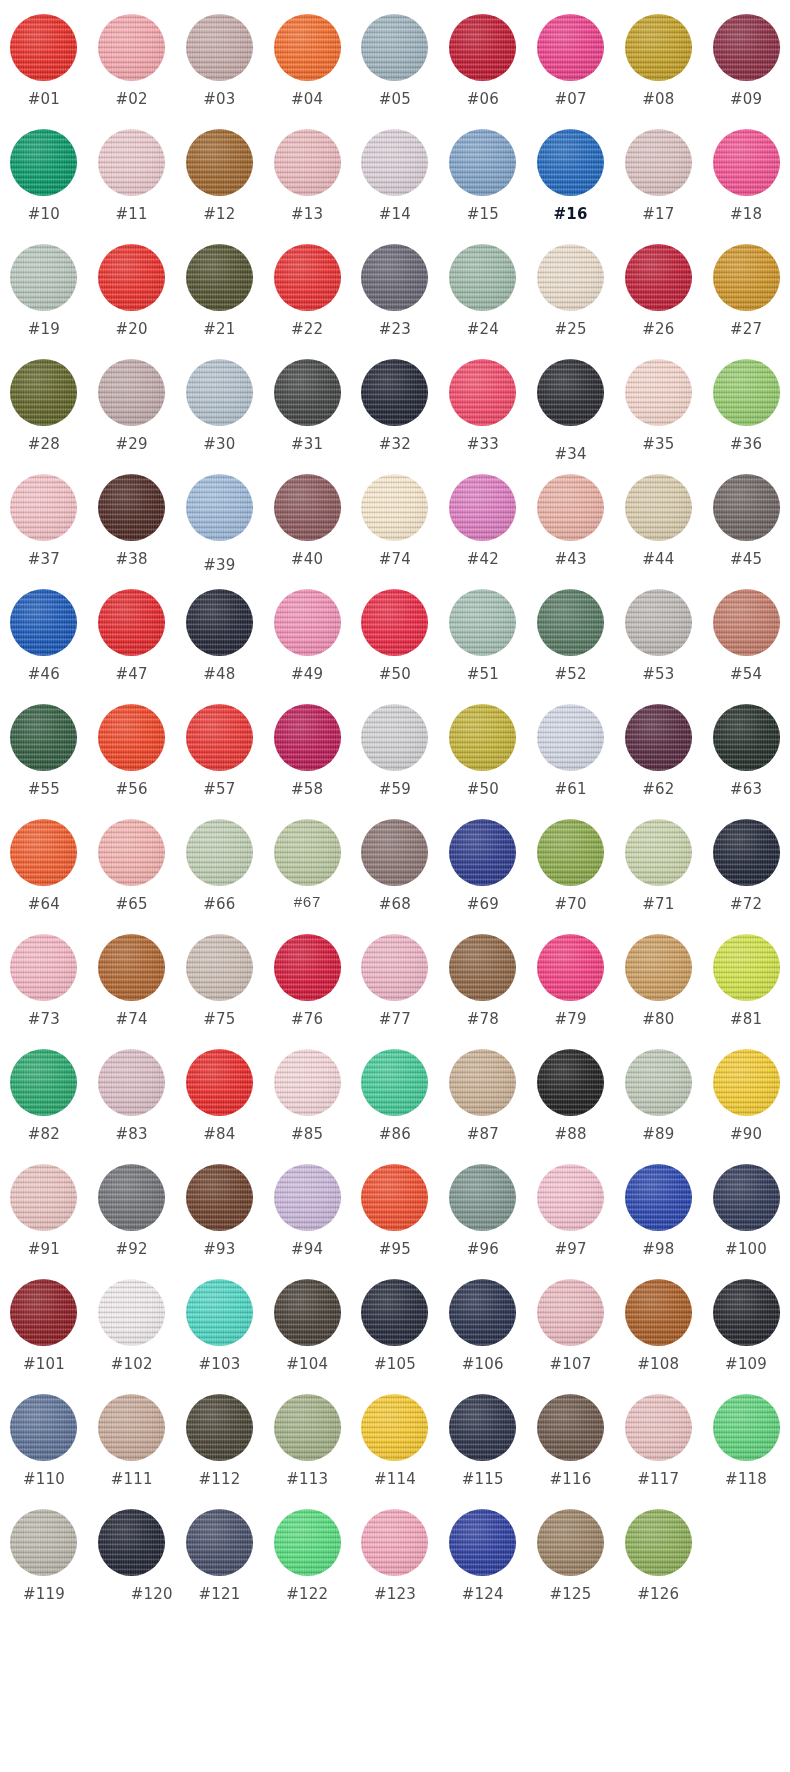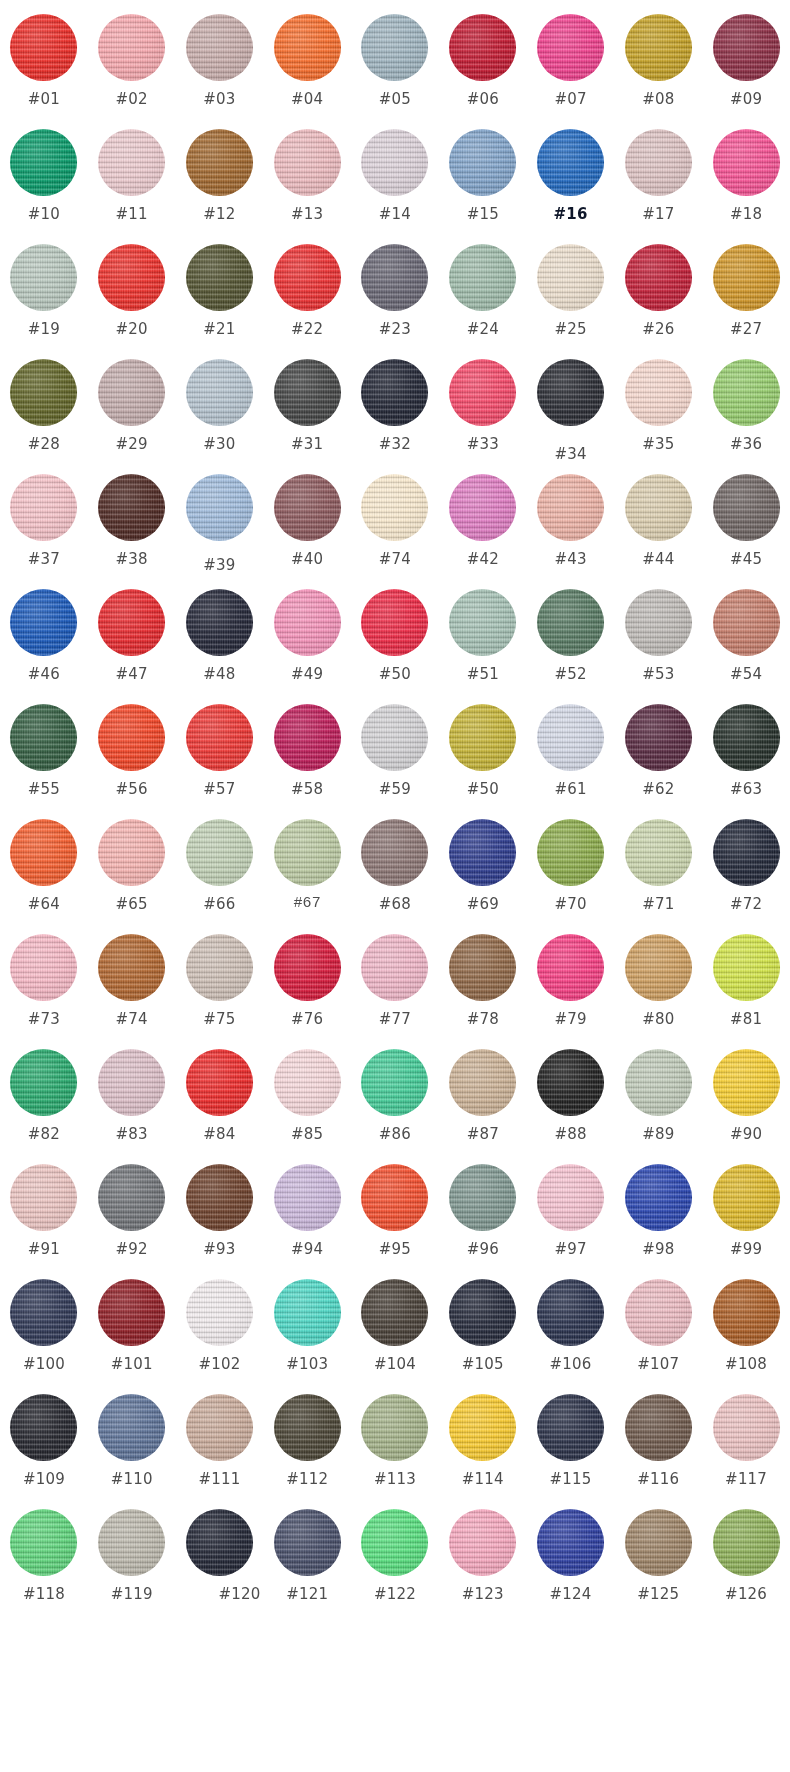--- a/index.html
+++ b/index.html
@@ -486,24 +486,20 @@
     </div>
     <div class="swatch-cell">
       <div class="swatch-disc" style="background-color: rgb(249, 195, 210);"></div>
       <div class="swatch-label" style="color: rgb(77, 77, 77);">#97</div>
     </div>
     <div class="swatch-cell">
       <div class="swatch-disc" style="background-color: rgb(36, 65, 176);"></div>
       <div class="swatch-label" style="color: rgb(77, 77, 77);">#98</div>
     </div>
     <div class="swatch-cell">
-      <div class="swatch-disc" style="background-color: rgb(224, 185, 35);"></div>
-      <div class="swatch-label" style="color: rgb(77, 77, 77);">#99</div>
-    </div>
-    <div class="swatch-cell">
       <div class="swatch-disc" style="background-color: rgb(42, 51, 82);"></div>
       <div class="swatch-label" style="color: rgb(77, 77, 77);">#100</div>
     </div>
     <div class="swatch-cell">
       <div class="swatch-disc" style="background-color: rgb(142, 23, 31);"></div>
       <div class="swatch-label" style="color: rgb(77, 77, 77);">#101</div>
     </div>
     <div class="swatch-cell">
       <div class="swatch-disc" style="background-color: rgb(244, 238, 240);"></div>
       <div class="swatch-label" style="color: rgb(77, 77, 77);">#102</div>

